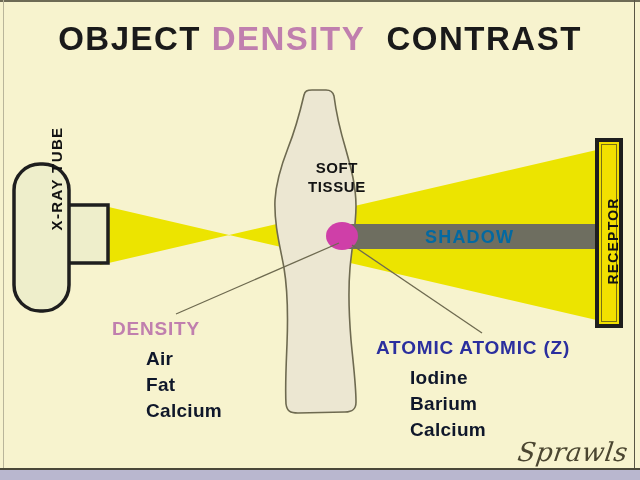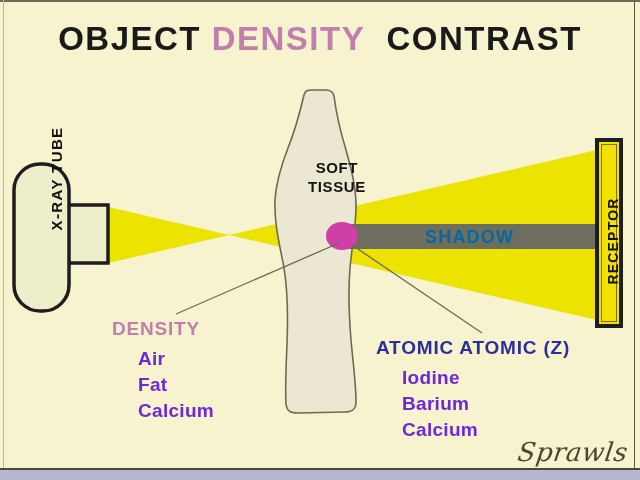--- a/index.html
+++ b/index.html
@@ -138,24 +138,25 @@
   #atomic-head  { color: #2b2f9e; }
 
   .callout-list {
     margin: 6px 0 0 26px;
     padding: 0;
     list-style: none;
   }
   .callout-list li {
     font-size: 19px;
     font-weight: bold;
-    color: #6d28d9;
+    color: #0f172a;
     line-height: 26px;
     letter-spacing: 0.3px;
     white-space: nowrap;
+    margin-left: 8px;
   }
 
   
   #signature {
     position: absolute;
     left: 518px; top: 437px;
     font-family: "DejaVu Serif", serif;
     font-style: italic;
     font-size: 26px;
     color: #4b4631;

